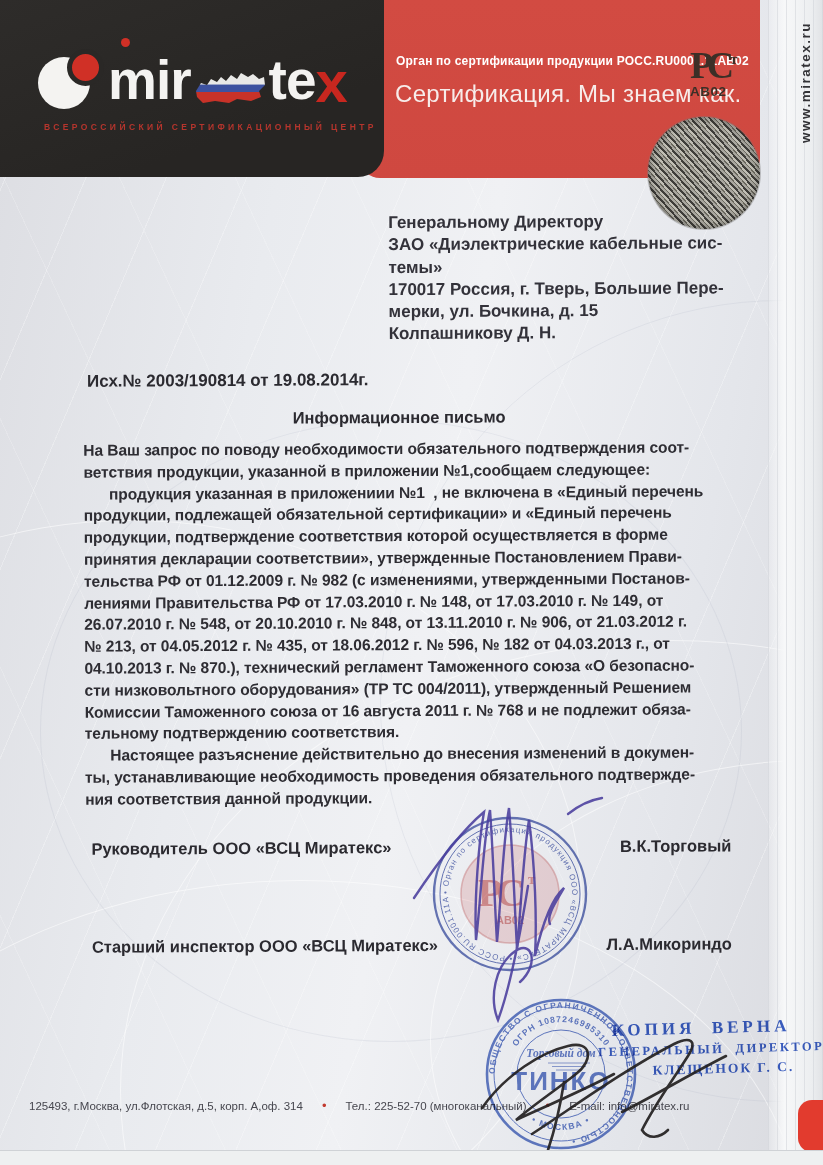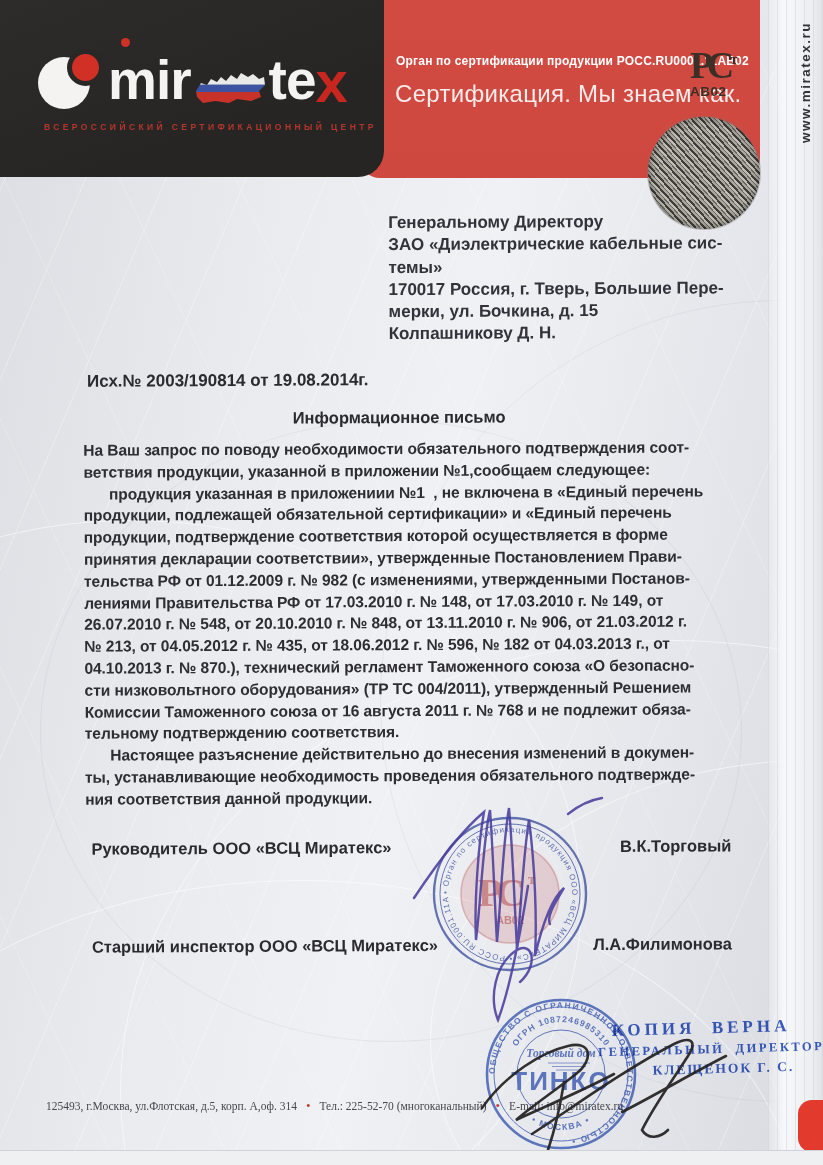--- a/index.html
+++ b/index.html
@@ -90,22 +90,22 @@
   .tinko-stamp{left:482px;top:995px;z-index:12;opacity:.85;}
   .copy-stamp{position:absolute;left:612px;top:1018px;z-index:12;color:#3b5fc4;
     font-family:"Liberation Serif","DejaVu Serif",serif;font-weight:700;transform:rotate(-1.6deg);
     mix-blend-mode:multiply;}
   .copy-stamp .l1{font-size:17px;letter-spacing:4px;white-space:pre;}
   .copy-stamp .l2{font-size:12.5px;letter-spacing:2.5px;margin-top:4px;margin-left:-14px;white-space:pre;}
   .copy-stamp .l3{font-size:13.5px;letter-spacing:2px;margin-top:4px;margin-left:40px;white-space:pre;}
   .sig2{position:absolute;left:472px;top:1012px;z-index:14;}
 
   
-  .footer{position:absolute;left:46px;top:1098px;width:720px;z-index:11;display:flex;align-items:center;
-    gap:9px;font-size:11.5px;color:#46464e;white-space:nowrap;font-family:Liberation Serif, serif;}
+  .footer{position:absolute;left:29px;top:1098px;width:720px;z-index:11;display:flex;align-items:center;
+    gap:19px;font-size:11.5px;color:#46464e;white-space:nowrap;}
   .footer .sep{color:#c23a30;font-size:13px;}
   .red-corner{position:absolute;right:0;top:1100px;width:25px;height:52px;z-index:15;
     background:#e23b2e;border-radius:14px 0 0 14px;}
 </style>
 </head>
 <body>
 
 <div id="page">
 
   <div class="texture">
@@ -186,21 +186,21 @@
       Настоящее разъяснение действительно до внесения изменений в докумен-
 ты, устанавливающие необходимость проведения обязательного подтвержде-
 ния соответствия данной продукции.</div>
 
     <div class="sig-row r1">
       <span>Руководитель ООО «ВСЦ Миратекс»</span>
       <span>В.К.Торговый</span>
     </div>
     <div class="sig-row r2">
       <span>Старший инспектор ООО «ВСЦ Миратекс»</span>
-      <span>Л.А.Филимонова</span>
+      <span>Л.А.Микориндо</span>
     </div>
   </div>
 
   <svg class="stamp org-stamp" width="164" height="164" viewBox="0 0 164 164">
     <defs>
       <path id="ringO" d="M 20,82 A 62,62 0 1 1 144,82 A 62,62 0 1 1 20,82"></path>
     </defs>
     <circle cx="82" cy="82" r="76" fill="none" stroke="#5668b2" stroke-width="2.4"></circle>
     <circle cx="82" cy="82" r="70" fill="none" stroke="#5668b2" stroke-width="1"></circle>
     <circle cx="82" cy="82" r="49" fill="rgba(228,148,148,0.35)" stroke="rgba(214,128,128,0.55)" stroke-width="1.5"></circle>

